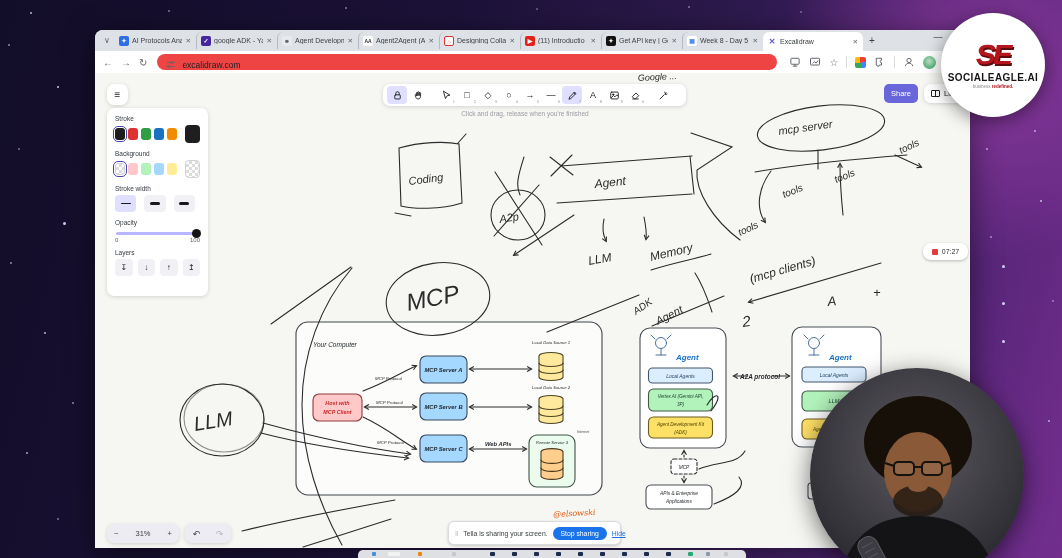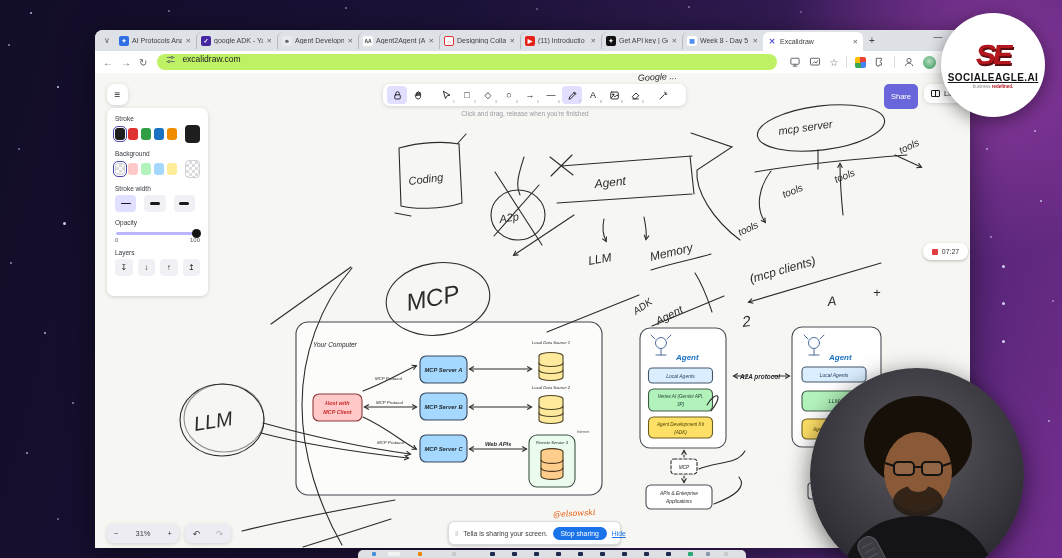--- a/index.html
+++ b/index.html
@@ -24,39 +24,39 @@
   .tab .lbl{flex:1;font-size:7px;color:#3c4043;white-space:nowrap;overflow:hidden;margin:0 3px;}
   .tab .cls{font-size:6.5px;color:#5f6368;flex:none;padding:1px;}
   .f1{background:#2f6fe4}.f2{background:#4527a0}.f3{background:#e8eaed;color:#5f6368!important}
   .f4{background:#fff;color:#333!important;font-size:5px!important}.f5{background:#fff;color:#e03131!important;border:1px solid #e03131}
   .f6{background:#e62117}.f7{background:#111}.f8{background:#fff;color:#4285f4!important}
   .f9{background:#fff;color:#5b57d1!important;font-size:8px!important}
   .newtab{font-size:10px;color:#3c4043;margin-left:6px;}
   .winctl{position:absolute;right:8px;top:2px;display:flex;gap:14px;font-size:9px;color:#3c4043;}
   .navbar{position:absolute;left:0;top:21px;width:100%;height:22px;background:#fff;display:flex;align-items:center;}
   .nav-ic{color:#5f6368;font-size:10px;margin-left:8px;}
-  .urlpill{display:flex;align-items:flex-start;margin-left:10px;width:620px;height:16px;background:#bef264;border-radius:9px;padding:0 8px;}
+  .urlpill{display:flex;align-items:flex-end;margin-left:10px;width:620px;height:16px;background:#ef4444;border-radius:9px;padding:0 8px;}
   .urlpill svg{flex:none}
   .url{font-size:8.5px;color:#202124;margin-left:6px;}
   .nav-right{display:flex;align-items:center;gap:8px;margin-left:12px;color:#5f6368;}
   .avatar{width:13px;height:13px;border-radius:50%;background:radial-gradient(circle at 50% 40%,#bfe3c8,#2e9e57);}
   .vd{width:1px;height:12px;background:#dadce0;}
 
   
   .content{position:absolute;left:0;top:43px;width:875px;height:475px;background:#f6f6f3;overflow:hidden;}
   .sketch{position:absolute;left:0;top:0;}
   .island{position:absolute;background:#fff;border-radius:7px;box-shadow:0 1px 4px rgba(0,0,0,.15);}
   .menu-btn{left:12px;top:11px;width:21px;height:21px;display:flex;align-items:center;justify-content:center;font-size:10px;color:#1b1b1f;}
   .toolbar{left:288px;top:11px;width:303px;height:22px;display:flex;align-items:center;padding:0 4px;gap:1px;}
   .tool{width:20px;height:18px;border-radius:4px;display:flex;align-items:center;justify-content:center;position:relative;color:#1b1b1f;font-size:9px;}
   .tool svg{width:11px;height:11px;stroke:#1b1b1f;fill:none;stroke-width:1.3;stroke-linecap:round;stroke-linejoin:round;}
   .tool.active{background:#e0dfff;}
   .tool .kbd{position:absolute;right:1px;bottom:0;font-size:4px;color:#9a9aa5;}
   .tool.gap{margin-left:7px;}
-  .share-btn{position:absolute;left:789px;top:11px;width:34px;height:25px;background:#6965db;border-radius:5px;color:#fff;
+  .share-btn{position:absolute;left:789px;top:11px;width:34px;height:19px;background:#6965db;border-radius:5px;color:#fff;
     font-size:7.5px;display:flex;align-items:center;justify-content:center;}
   .lib-btn{left:829px;top:11px;height:19px;padding:0 7px;display:flex;align-items:center;gap:4px;font-size:7.5px;color:#1b1b1f;}
   .book{width:9px;height:7px;border:1px solid #1b1b1f;border-radius:1px;position:relative;}
   .book:after{content:"";position:absolute;left:3px;top:0;bottom:0;width:1px;background:#1b1b1f;}
   .hint{position:absolute;left:320px;top:37px;width:220px;text-align:center;font-size:6.5px;color:#9b9ba3;}
 
   .panel{left:12px;top:35px;width:101px;height:188px;padding:7px 8px;}
   .p-lbl{font-size:6.5px;color:#343a40;margin-bottom:3px;}
   .swrow{display:flex;align-items:center;gap:3px;margin-bottom:7px;}
   .sw{width:12px;height:12px;border-radius:3px;}
@@ -92,21 +92,21 @@
   .sb-stop{background:#1a73e8;color:#fff;font-size:6.8px;border-radius:9px;padding:3px 8px;white-space:nowrap;}
   .sb-hide{font-size:6.8px;color:#1a73e8;text-decoration:underline;}
   .attribution{position:absolute;left:458px;top:436px;font-size:8px;color:#e8590c;font-style:italic;
     font-family:"DejaVu Serif",serif;transform:rotate(-3deg);z-index:6;}
 
   
   .logo{position:absolute;left:941px;top:13px;width:104px;height:104px;border-radius:50%;background:#fff;z-index:40;
     display:flex;flex-direction:column;align-items:center;justify-content:center;box-shadow:0 4px 18px rgba(0,0,0,.45);}
   .monogram{font-size:30px;font-weight:bold;color:#b3161c;transform:skewX(-10deg) scaleY(.92);line-height:28px;
     text-shadow:1.5px 1.5px 0 #5f0c10;letter-spacing:-3px;}
-  .brand{font-size:10px;font-weight:bold;color:#151515;letter-spacing:.4px;margin-top:3px;text-decoration:underline;}
+  .brand{font-size:10px;font-weight:bold;color:#151515;letter-spacing:.4px;margin-top:3px;}
   .tagline{font-size:4.5px;margin-top:1px;}
   .tag-a{color:#8a8a8a;} .tag-b{color:#b3161c;font-weight:bold;}
 
   .webcam{position:absolute;left:810px;top:368px;width:214px;height:214px;border-radius:50%;overflow:hidden;z-index:30;
     box-shadow:0 6px 24px rgba(0,0,0,.55);}
   .dock{position:absolute;left:358px;bottom:0;width:388px;height:8px;background:#dfe0e3;border-radius:5px 5px 0 0;z-index:20;}
   .dock i{position:absolute;bottom:2px;width:4px;height:4px;border-radius:1px;}
 </style>
 </head>
 <body>

